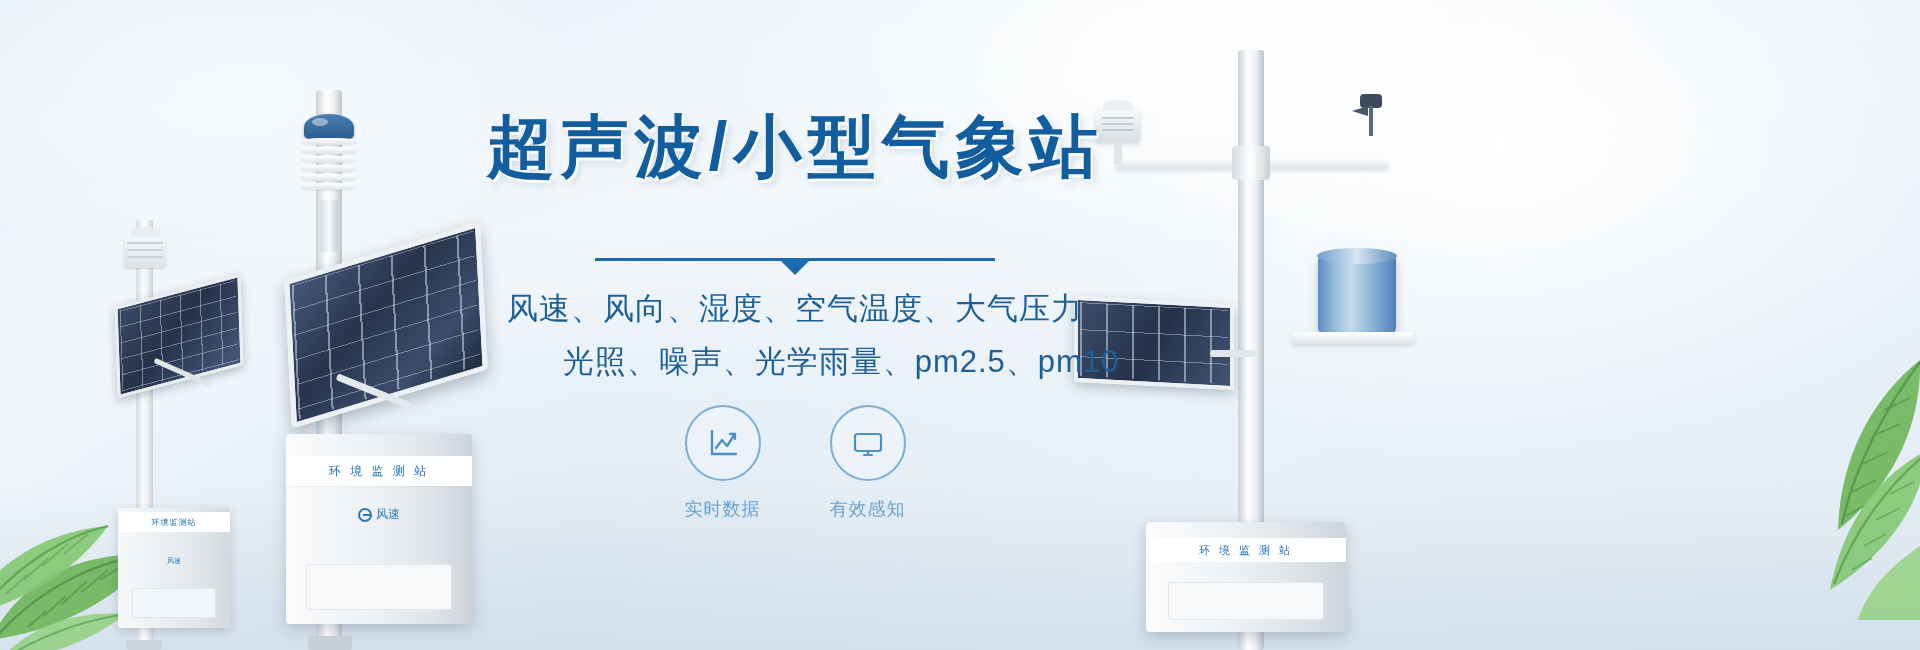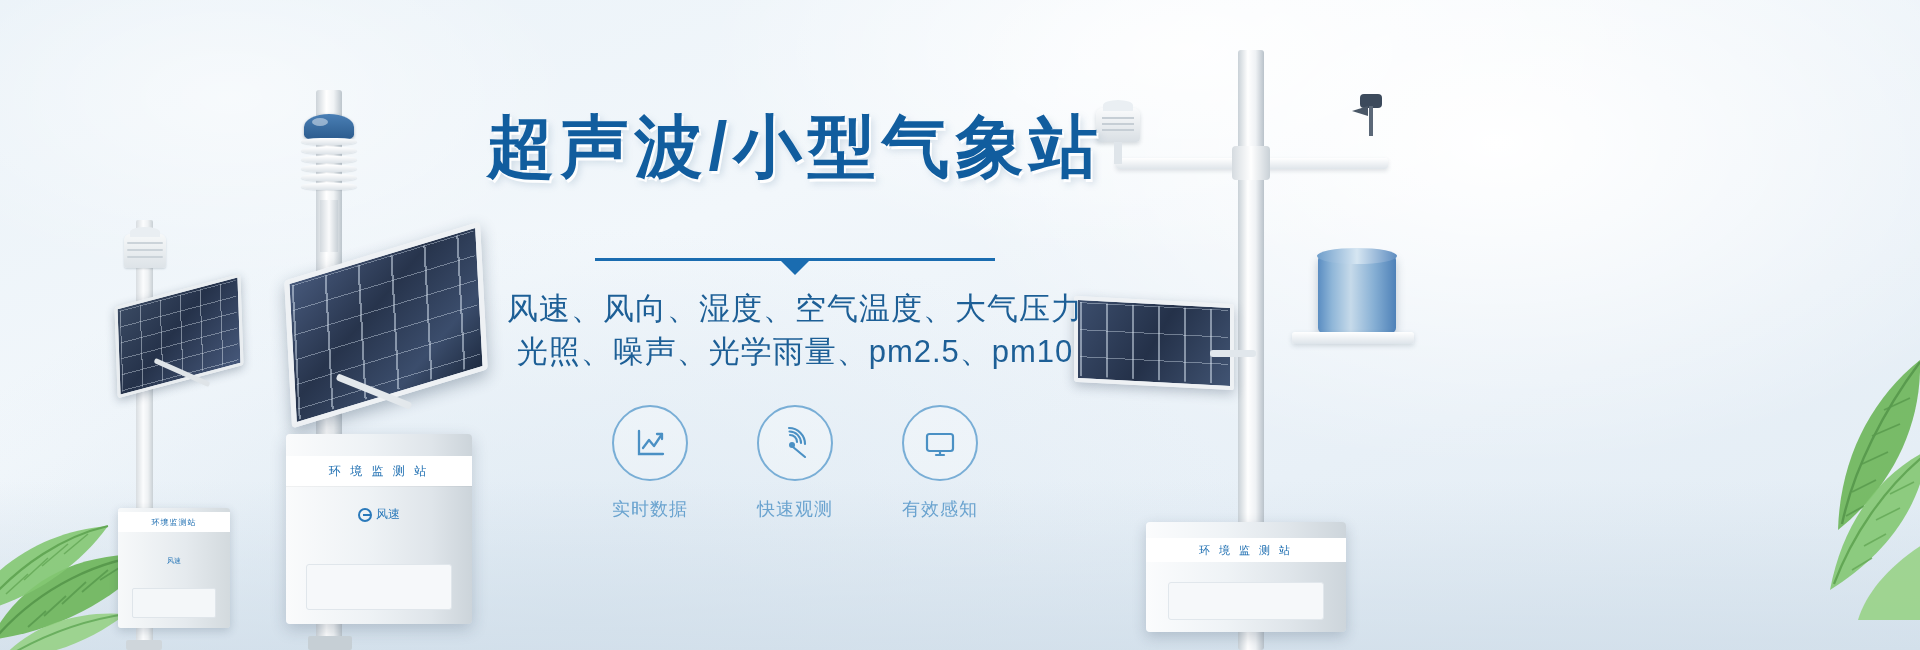--- a/index.html
+++ b/index.html
@@ -309,21 +309,21 @@
     width:0; height:0;
     border-left:14px solid transparent;
     border-right:14px solid transparent;
     border-top:14px solid #1a6cb0;
   }
   .subline{
     position:absolute; left:0; width:100%;
     font-size:31px; color:#1d5f96; letter-spacing:1px; white-space:nowrap;
   }
   .subline.l1{ top:288px; }
-  .subline.l2{ top:331px; }
+  .subline.l2{ top:341px;margin-left:46px; }
 
   .features{
     position:absolute; left:0; top:405px; width:100%;
     display:flex; justify-content:center; gap:25px;
   }
   .feat{ width:120px; text-align:center; }
   .feat .circle{
     width:76px; height:76px; margin:0 auto;
     border:2px solid #79aed6; border-radius:50%;
     display:flex; align-items:center; justify-content:center;
@@ -467,32 +467,20 @@
         <div class="circle">
           <svg width="40" height="40" viewBox="0 0 40 40">
             <path d="M9 8 L9 31 L33 31" stroke="#4a90c4" stroke-width="2.3" fill="none" stroke-linecap="round"></path>
             <path d="M13 25 L19 17 L24 23 L32 11" stroke="#4a90c4" stroke-width="2.3" fill="none" stroke-linecap="round" stroke-linejoin="round"></path>
             <path d="M32 11 L32 16 M32 11 L27 11" stroke="#4a90c4" stroke-width="2.3" fill="none" stroke-linecap="round"></path>
           </svg>
         </div>
         <div class="flabel">实时数据</div>
       </div>
 
-      <div class="feat">
-        <div class="circle">
-          <svg width="40" height="40" viewBox="0 0 40 40">
-            <circle cx="17" cy="22" r="3" fill="#4a90c4"></circle>
-            <path d="M22 19 A7 7 0 0 0 15 12" stroke="#4a90c4" stroke-width="2.1" fill="none" stroke-linecap="round"></path>
-            <path d="M26 20 A11.5 11.5 0 0 0 14.5 8.5" stroke="#4a90c4" stroke-width="2.1" fill="none" stroke-linecap="round"></path>
-            <path d="M30 21 A16 16 0 0 0 14 5" stroke="#4a90c4" stroke-width="2.1" fill="none" stroke-linecap="round"></path>
-            <path d="M18 24 L30 34" stroke="#4a90c4" stroke-width="2.1" fill="none" stroke-linecap="round"></path>
-          </svg>
-        </div>
-        <div class="flabel">快速观测</div>
-      </div>
 
       <div class="feat">
         <div class="circle">
           <svg width="40" height="40" viewBox="0 0 40 40">
             <rect x="7" y="11" width="26" height="17" rx="2.5" stroke="#4a90c4" stroke-width="2.2" fill="none"></rect>
             <path d="M16 32 L24 32" stroke="#4a90c4" stroke-width="2.2" stroke-linecap="round"></path>
             <path d="M20 28 L20 32" stroke="#4a90c4" stroke-width="2.2" stroke-linecap="round"></path>
           </svg>
         </div>
         <div class="flabel">有效感知</div>

